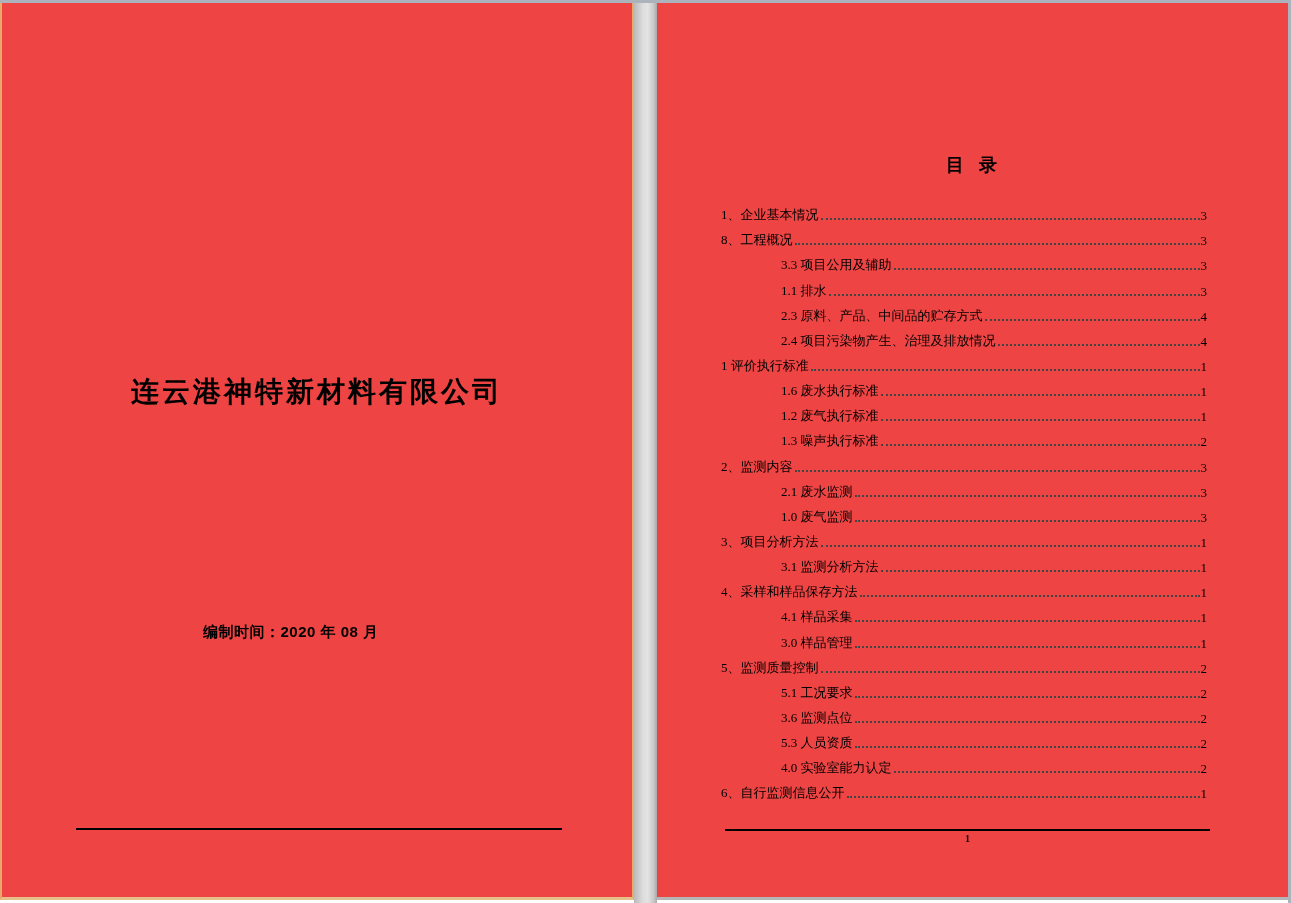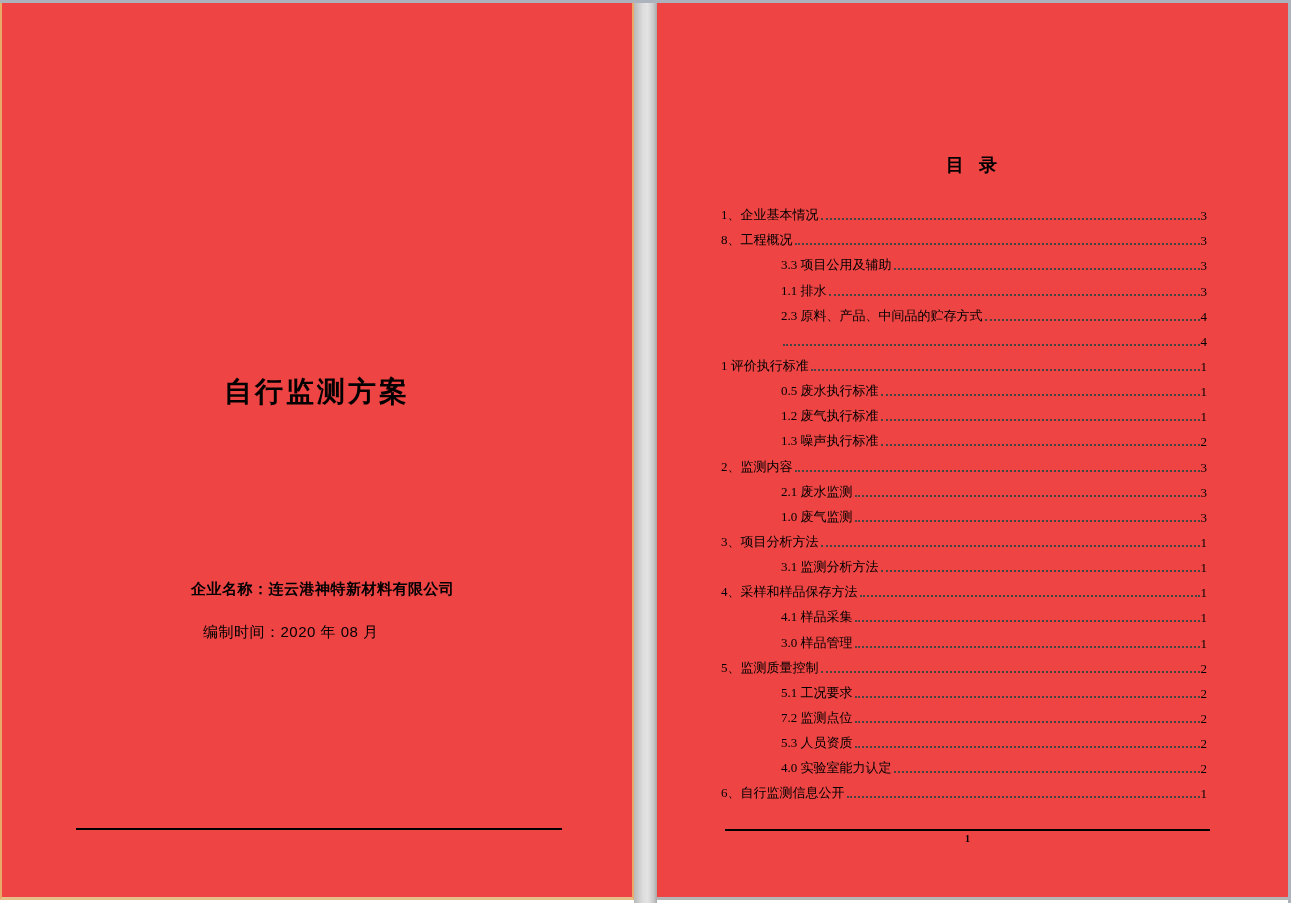--- a/index.html
+++ b/index.html
@@ -62,21 +62,21 @@
     font-family: "Liberation Sans", sans-serif;
     font-weight: bold;
     font-size: 15px;
     letter-spacing: 0.5px;
     white-space: pre;
   }
   .cover-date {
     position: absolute;
     top: 620px; left: 201px;
     font-family: "Liberation Sans", sans-serif;
-    font-weight: normal;
+    font-weight: bold;
     font-size: 15px;
     letter-spacing: 0.5px;
     white-space: pre;
   }
   .cover-hr {
     position: absolute;
     top: 825px; left: 74px;
     width: 486px; height: 2px;
     background: #000;
   }
@@ -135,23 +135,22 @@
   }
 </style>
 </head>
 <body>
 
 <div class="frame-top"></div>
 <div class="frame-right"></div>
 
 <div class="page page-left">
   <div class="cover-title">
-    <div>自行监测方案</div>
+    <div>连云港神特新材料有限公司</div>
   </div>
-  <div class="cover-company">企业名称：连云港神特新材料有限公司</div>
   <div class="cover-date">编制时间：2020 年 08 月</div>
   <div class="cover-hr"></div>
 </div>
 
 <div class="gutter"></div>
 
 <div class="page page-right">
   <div class="toc-title">目  录</div>
   <div class="toc-list">
       <div class="toc-row">
@@ -173,30 +172,31 @@
         <span class="toc-label">1.1 排水</span>
         <span class="toc-dots"></span>
         <span class="toc-page">3</span>
       </div>
       <div class="toc-row lvl2">
         <span class="toc-label">2.3 原料、产品、中间品的贮存方式</span>
         <span class="toc-dots"></span>
         <span class="toc-page">4</span>
       </div>
       <div class="toc-row lvl2">
+        <span class="toc-label">2.4 项目污染物产生、治理及排放情况</span>
         <span class="toc-dots"></span>
         <span class="toc-page">4</span>
       </div>
       <div class="toc-row">
         <span class="toc-label">1 评价执行标准</span>
         <span class="toc-dots"></span>
         <span class="toc-page">1</span>
       </div>
       <div class="toc-row lvl2">
-        <span class="toc-label">0.5 废水执行标准</span>
+        <span class="toc-label">1.6 废水执行标准</span>
         <span class="toc-dots"></span>
         <span class="toc-page">1</span>
       </div>
       <div class="toc-row lvl2">
         <span class="toc-label">1.2 废气执行标准</span>
         <span class="toc-dots"></span>
         <span class="toc-page">1</span>
       </div>
       <div class="toc-row lvl2">
         <span class="toc-label">1.3 噪声执行标准</span>
@@ -247,21 +247,21 @@
         <span class="toc-label">5、监测质量控制</span>
         <span class="toc-dots"></span>
         <span class="toc-page">2</span>
       </div>
       <div class="toc-row lvl2">
         <span class="toc-label">5.1 工况要求</span>
         <span class="toc-dots"></span>
         <span class="toc-page">2</span>
       </div>
       <div class="toc-row lvl2">
-        <span class="toc-label">7.2 监测点位</span>
+        <span class="toc-label">3.6 监测点位</span>
         <span class="toc-dots"></span>
         <span class="toc-page">2</span>
       </div>
       <div class="toc-row lvl2">
         <span class="toc-label">5.3 人员资质</span>
         <span class="toc-dots"></span>
         <span class="toc-page">2</span>
       </div>
       <div class="toc-row lvl2">
         <span class="toc-label">4.0 实验室能力认定</span>

